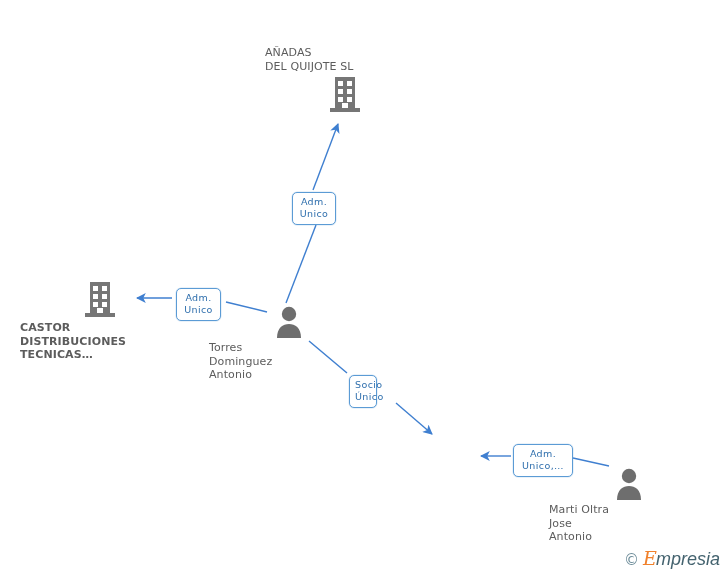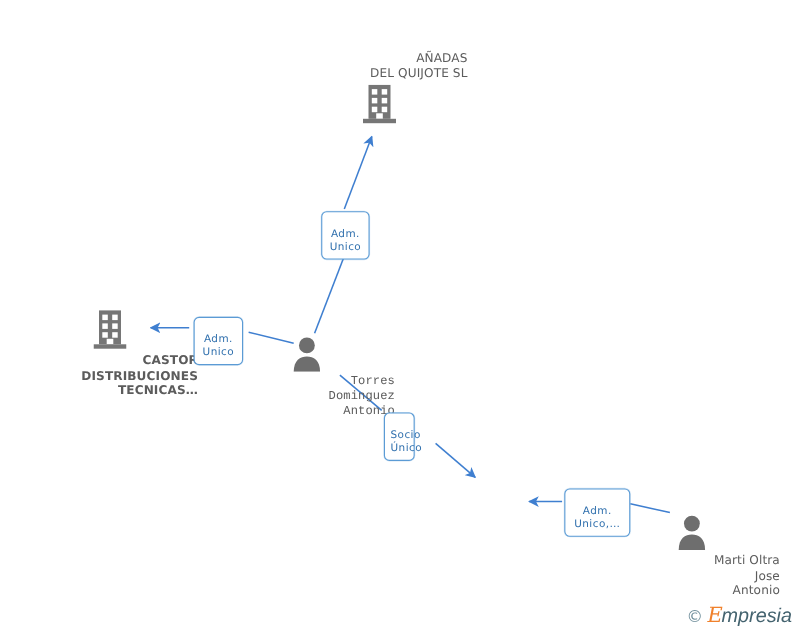--- a/index.html
+++ b/index.html
@@ -24,21 +24,21 @@
     top: 0;
     width: 728px;
     height: 575px;
   }
 
   
   .node {
     position: absolute;
     width: 160px;
     margin-left: -80px;
-    text-align: right;
+    text-align: left;
     z-index: 3;
   }
   .node-icon {
     display: block;
     margin: 0 auto;
   }
   .node-label {
     display: block;
     margin-top: 3px;
     font-size: 11px;
@@ -64,21 +64,21 @@
     z-index: 4;
     box-sizing: border-box;
     border: 1px solid #5b9bd5;
     border-radius: 5px;
     background: #ffffff;
     color: #2f6fad;
     font-size: 9.5px;
     line-height: 12px;
     letter-spacing: 0.4px;
     text-align: center;
-    padding: 14px 5px 4px 5px;
+    padding: 3px 5px 4px 5px;
     white-space: pre-line;
     box-shadow: 0 0 0 0.5px rgba(91,155,213,0.25);
   }
 
   
   #watermark {
     position: absolute;
     right: 8px;
     bottom: 6px;
     z-index: 6;
@@ -167,21 +167,21 @@
       <rect x="8" y="20" width="5" height="5" fill="#ffffff"></rect>
       <rect x="17" y="20" width="5" height="5" fill="#ffffff"></rect>
       <rect x="12" y="26" width="6" height="5" fill="#ffffff"></rect>
       <rect x="0" y="31" width="30" height="4" fill="#767676"></rect>
     </svg>
     <span class="node-label">CASTOR
 DISTRIBUCIONES
 TECNICAS…</span>
   </div>
 
-  <div class="node" style="left:279px; top:306px;font-family:Liberation Mono, monospace;">
+  <div class="node" style="left:289px; top:306px;">
     <svg class="node-icon" width="30" height="32" viewBox="0 0 30 32" xmlns="http://www.w3.org/2000/svg">
       <circle cx="15" cy="8" r="7.2" fill="#6e6e6e"></circle>
       <path d="M 3 32 C 3 21.5 9 18 15 18 C 21 18 27 21.5 27 32 Z" fill="#6e6e6e"></path>
     </svg>
     <span class="node-label">Torres
 Dominguez
 Antonio</span>
   </div>
 
 

